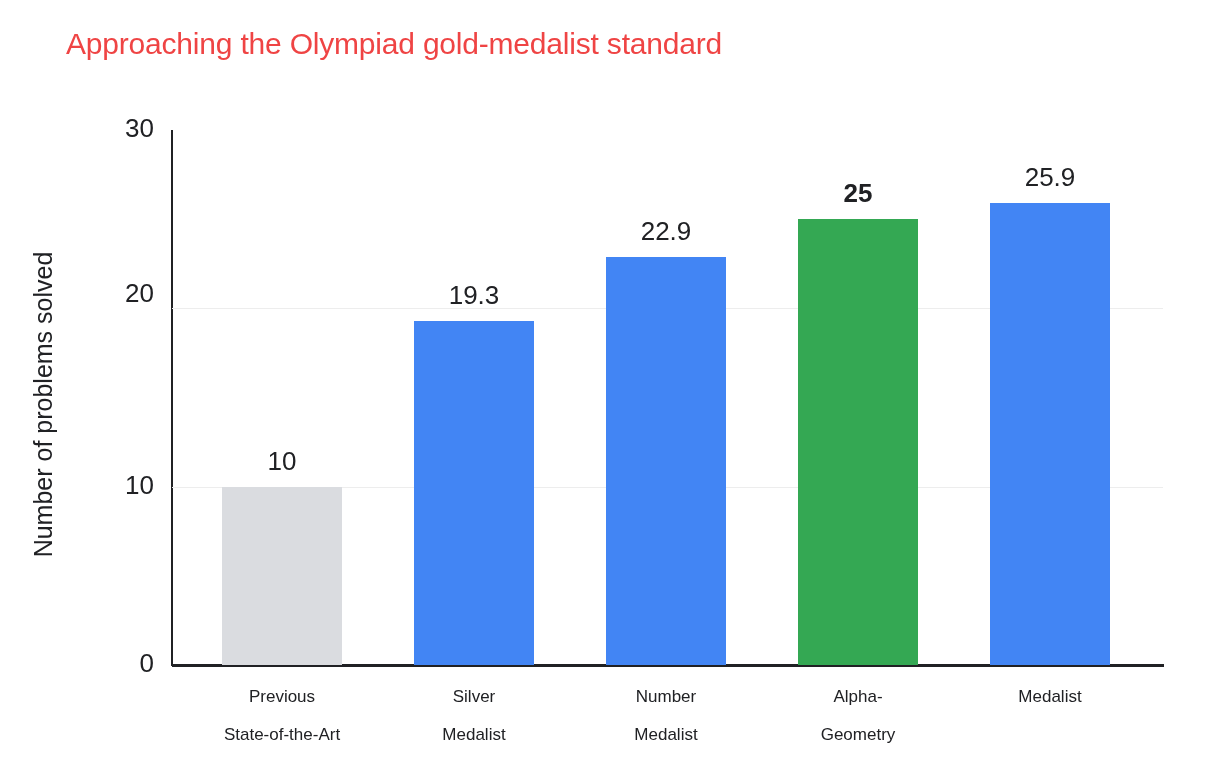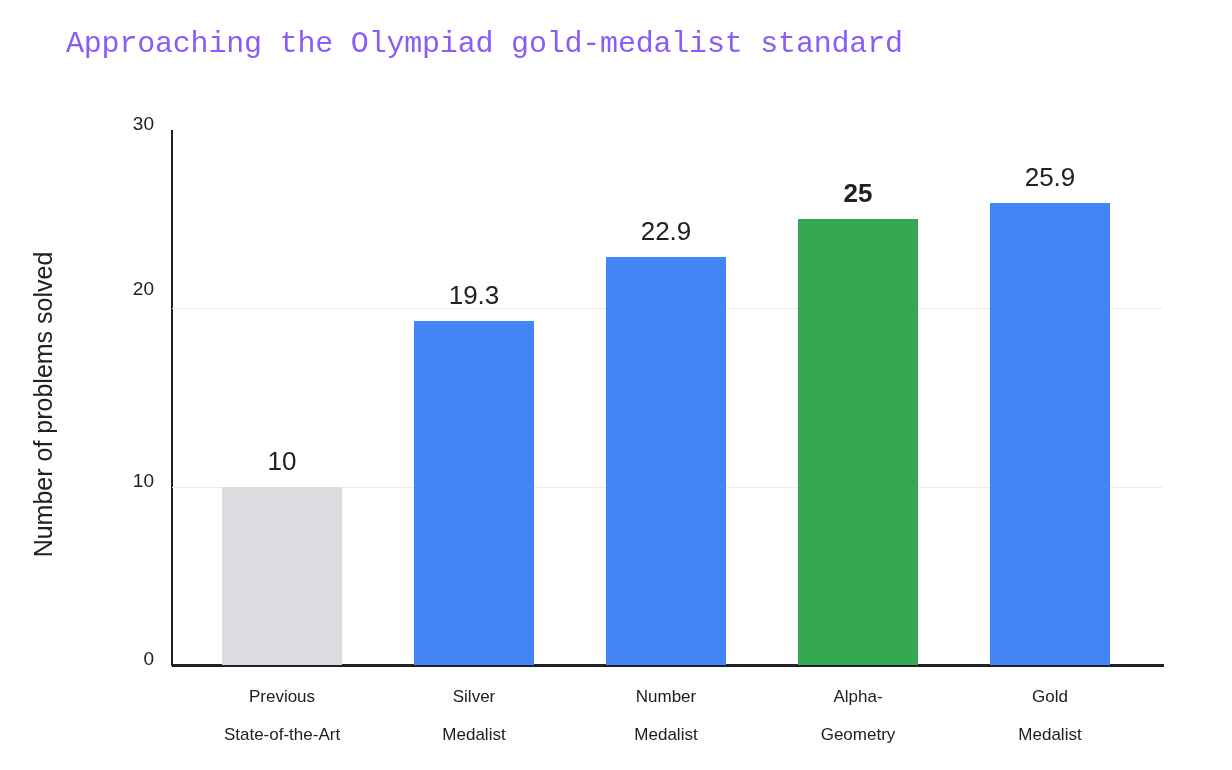--- a/index.html
+++ b/index.html
@@ -18,23 +18,22 @@
   }
 
   
   .chart-title {
     position: absolute;
     left: 66px;
     top: 27px;
     font-size: 30px;
     font-weight: 400;
     letter-spacing: -0.2px;
-    color: #8b5cf6;
+    color: #ef4444;
     white-space: nowrap;
-    font-family: Liberation Mono, monospace;
   }
 
   
   .figure {
     position: absolute;
     left: 0;
     top: 0;
     width: 1232px;
     height: 770px;
   }
@@ -72,21 +71,21 @@
     left: 0;
     width: 991px;
     height: 1px;
     background: #EDEDED;
   }
 
   
   .y-tick-label {
     position: absolute;
     right: 1189px; 
-    font-size: 19px;
+    font-size: 26px;
     color: #202124;
     text-align: right;
     white-space: nowrap;
   }
   .y-tick-label {
     right: auto;
     left: 96px;
     width: 58px;
   }
 
@@ -175,18 +174,17 @@
       </div>
       <div class="x-tick-label" style="left: 570px; width: 192px;">
         <span>Number</span>
         <span>Medalist</span>
       </div>
       <div class="x-tick-label" style="left: 762px; width: 192px;">
         <span>Alpha-</span>
         <span>Geometry</span>
       </div>
       <div class="x-tick-label" style="left: 954px; width: 192px;">
-        <span>Gold</span>
         <span>Medalist</span>
       </div>
     </div>
 
 </div>
 
 </body></html>

